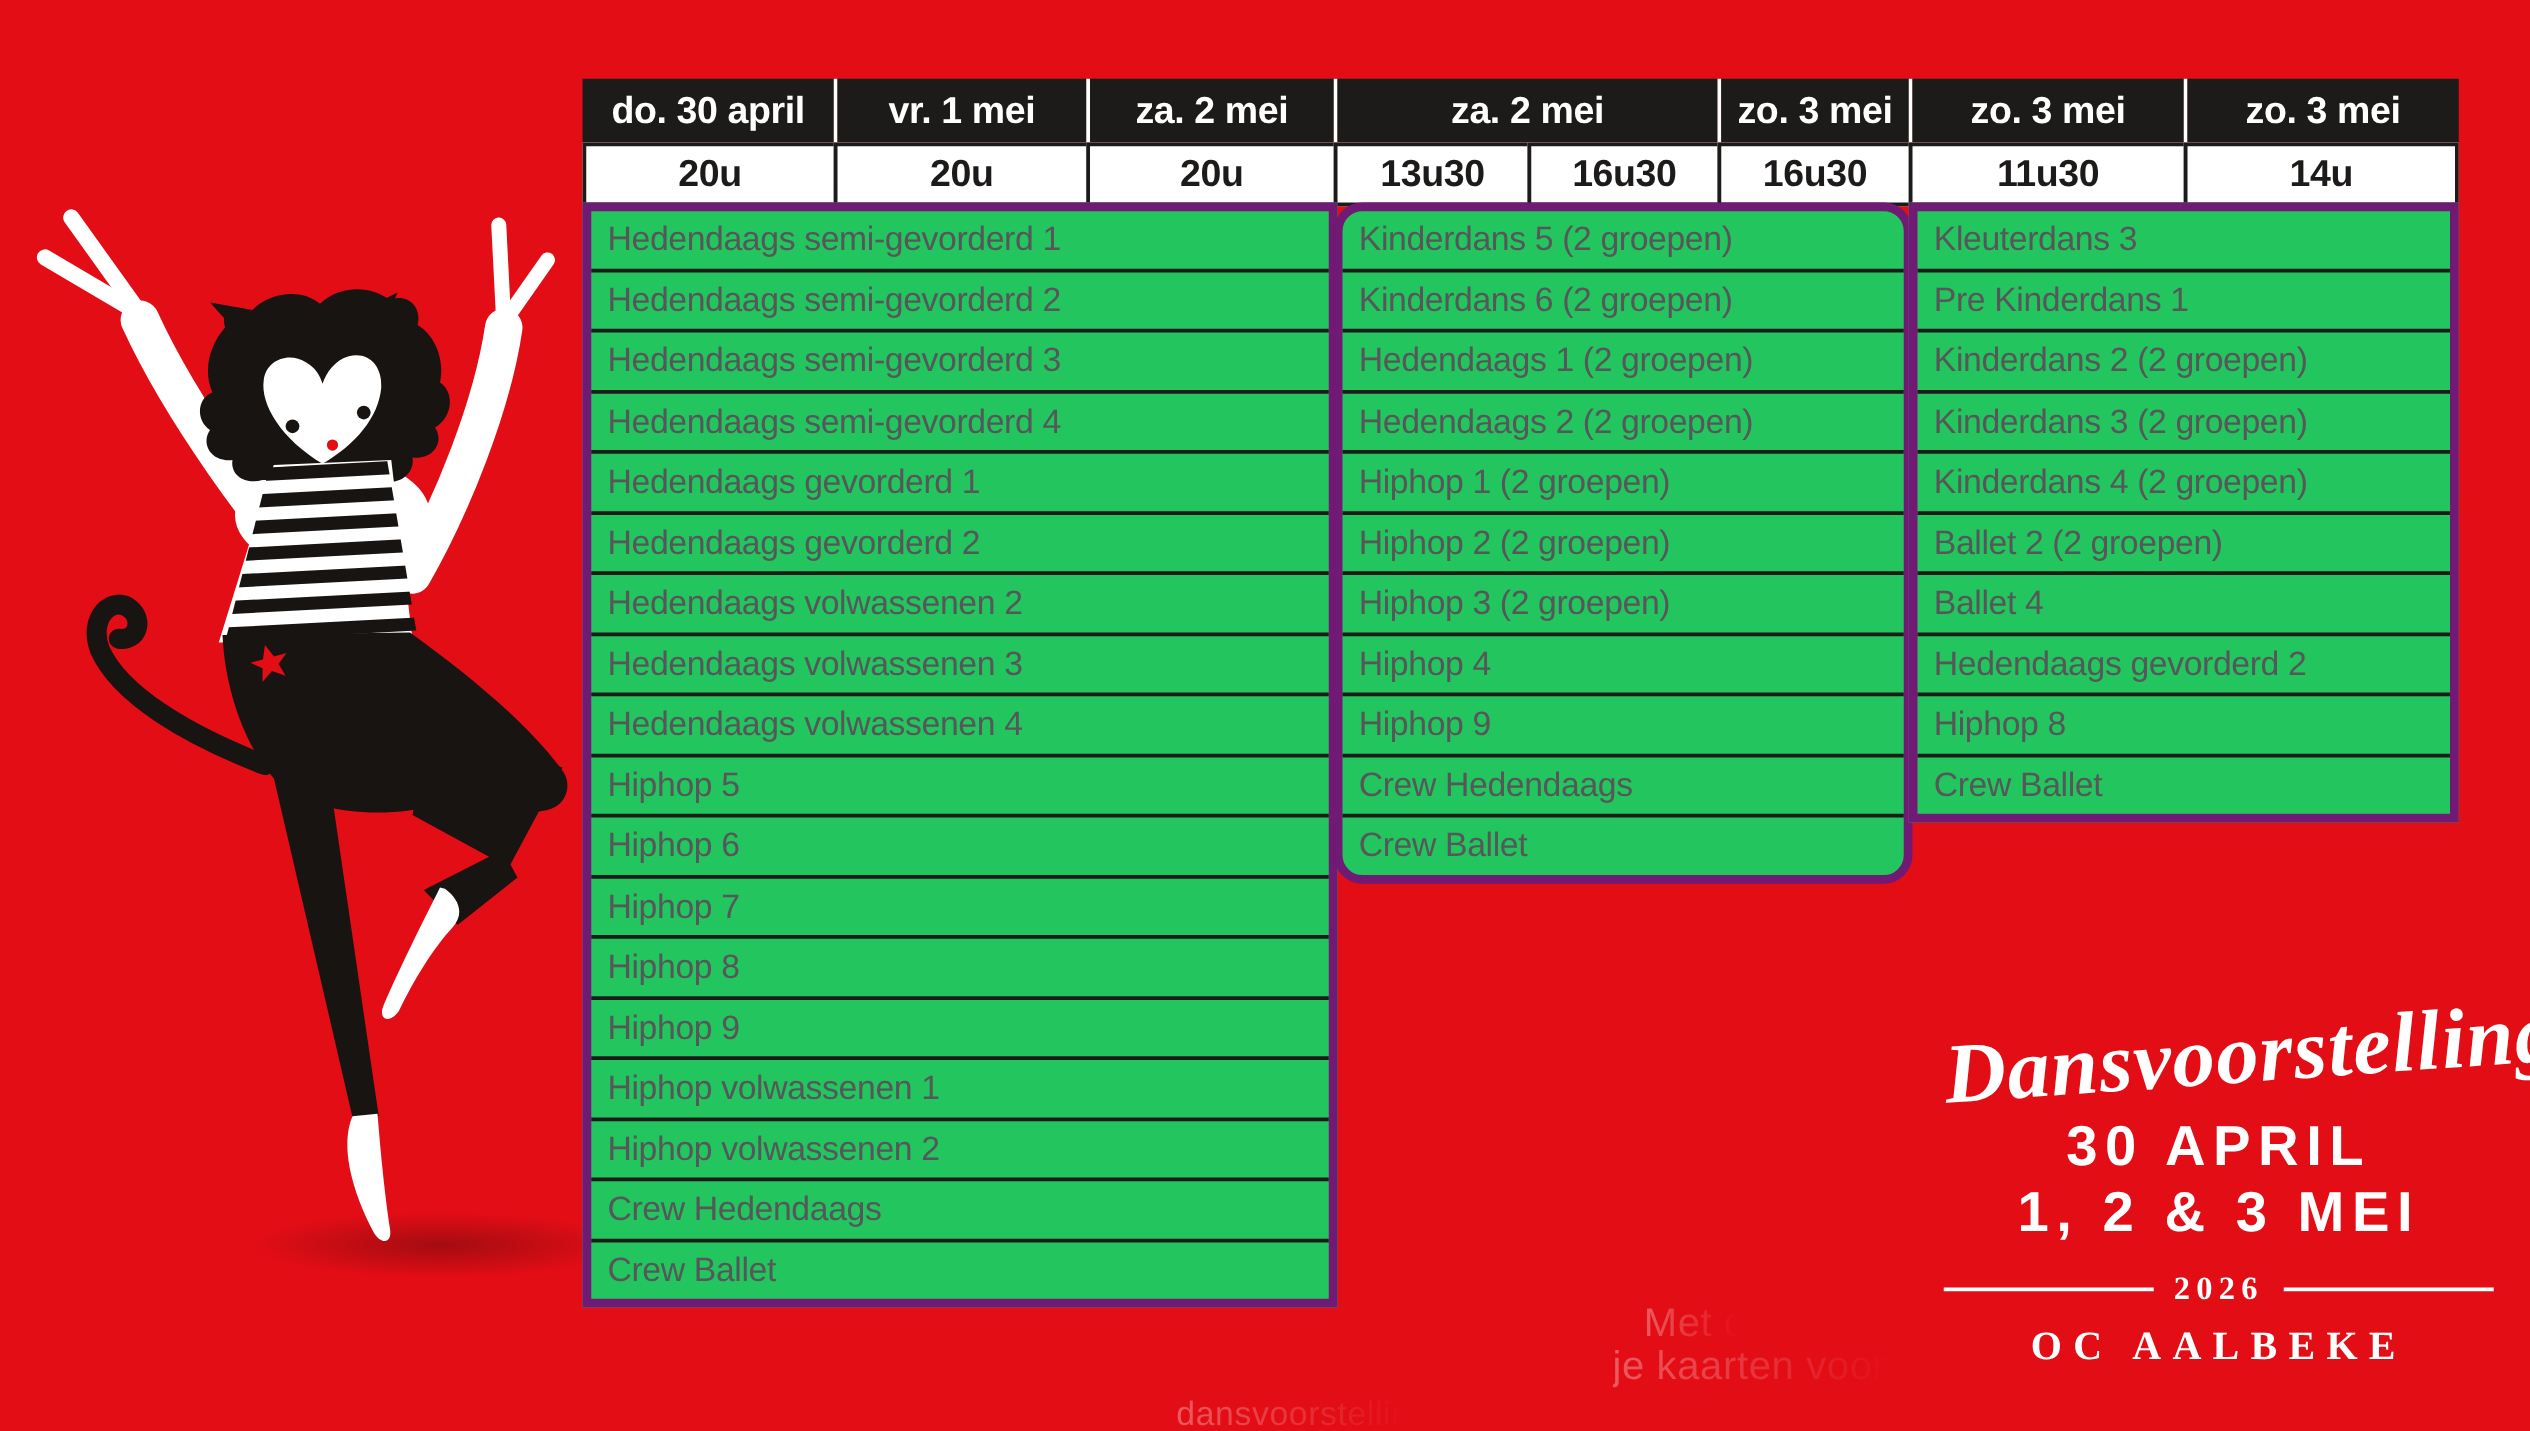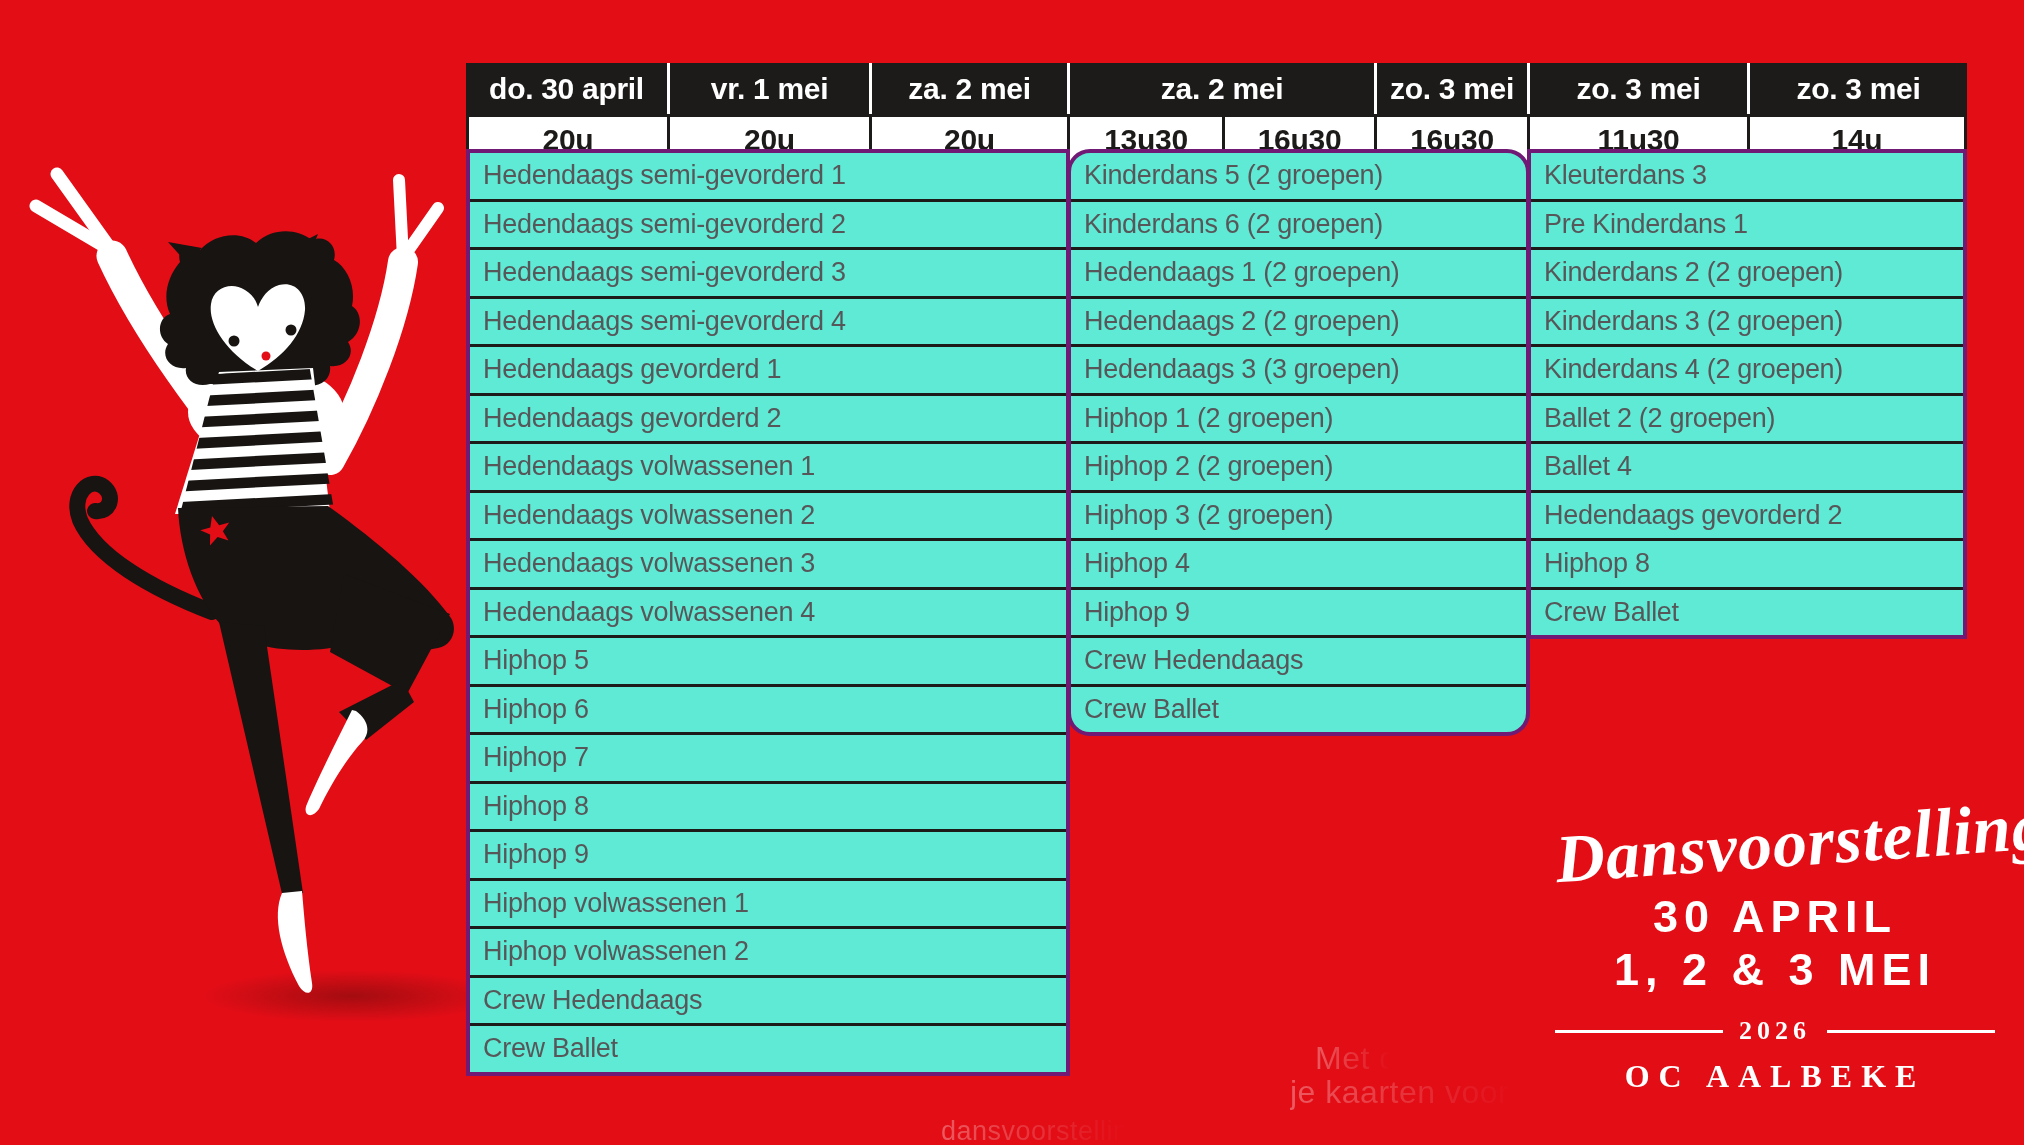--- a/index.html
+++ b/index.html
@@ -17,22 +17,22 @@
   .dc4{width:153px}.dc5{width:220px}.dc6{width:217px}
 
   .times-row{position:absolute;left:0;top:51px;height:51px;display:flex;}
   .time-cell{box-sizing:border-box;height:51px;background:#ffffff;color:#1d1b19;
     border:3px solid #1d1b19;font-weight:bold;font-size:30px;display:flex;
     align-items:center;justify-content:center;letter-spacing:-0.3px;}
   .time-cell + .time-cell{margin-left:-3px;}
   .tc0{width:204px}.tc1{width:205px}.tc2{width:201px}.tc3{width:158px}
   .tc4{width:155px}.tc5{width:156px}.tc6{width:223px}.tc7{width:220px}
 
-  .grp{position:absolute;top:86px;box-sizing:border-box;background:#5eead4;
-    border:4px solid #701a75;}
+  .grp{position:absolute;top:99px;box-sizing:border-box;background:#22c55e;
+    border:7px solid #701a75;}
   .g1{left:0;width:604px;}
   .g2{left:601px;width:463px;border-radius:23px;}
   .g3{left:1061px;width:440px;}
   .row{box-sizing:border-box;height:48.5px;border-bottom:3px solid #1d1b19;
     display:flex;align-items:center;padding-left:13px;font-size:27px;
     color:#57575a;letter-spacing:-0.3px;white-space:nowrap;overflow:hidden;}
   .row:last-child{border-bottom:none;height:45.5px;}
 
   
   .logo{position:absolute;left:1555px;top:810px;width:440px;text-align:center;color:#ffffff;}
@@ -161,41 +161,39 @@
       <div class="time-cell tc7">14u</div>
     </div>
 
     <div class="grp g1">
       <div class="row">Hedendaags semi-gevorderd 1</div>
       <div class="row">Hedendaags semi-gevorderd 2</div>
       <div class="row">Hedendaags semi-gevorderd 3</div>
       <div class="row">Hedendaags semi-gevorderd 4</div>
       <div class="row">Hedendaags gevorderd 1</div>
       <div class="row">Hedendaags gevorderd 2</div>
-      <div class="row">Hedendaags volwassenen 1</div>
       <div class="row">Hedendaags volwassenen 2</div>
       <div class="row">Hedendaags volwassenen 3</div>
       <div class="row">Hedendaags volwassenen 4</div>
       <div class="row">Hiphop 5</div>
       <div class="row">Hiphop 6</div>
       <div class="row">Hiphop 7</div>
       <div class="row">Hiphop 8</div>
       <div class="row">Hiphop 9</div>
       <div class="row">Hiphop volwassenen 1</div>
       <div class="row">Hiphop volwassenen 2</div>
       <div class="row">Crew Hedendaags</div>
       <div class="row">Crew Ballet</div>
     </div>
 
     <div class="grp g2">
       <div class="row">Kinderdans 5 (2 groepen)</div>
       <div class="row">Kinderdans 6 (2 groepen)</div>
       <div class="row">Hedendaags 1 (2 groepen)</div>
       <div class="row">Hedendaags 2 (2 groepen)</div>
-      <div class="row">Hedendaags 3 (3 groepen)</div>
       <div class="row">Hiphop 1 (2 groepen)</div>
       <div class="row">Hiphop 2 (2 groepen)</div>
       <div class="row">Hiphop 3 (2 groepen)</div>
       <div class="row">Hiphop 4</div>
       <div class="row">Hiphop 9</div>
       <div class="row">Crew Hedendaags</div>
       <div class="row">Crew Ballet</div>
     </div>
 
     <div class="grp g3">

